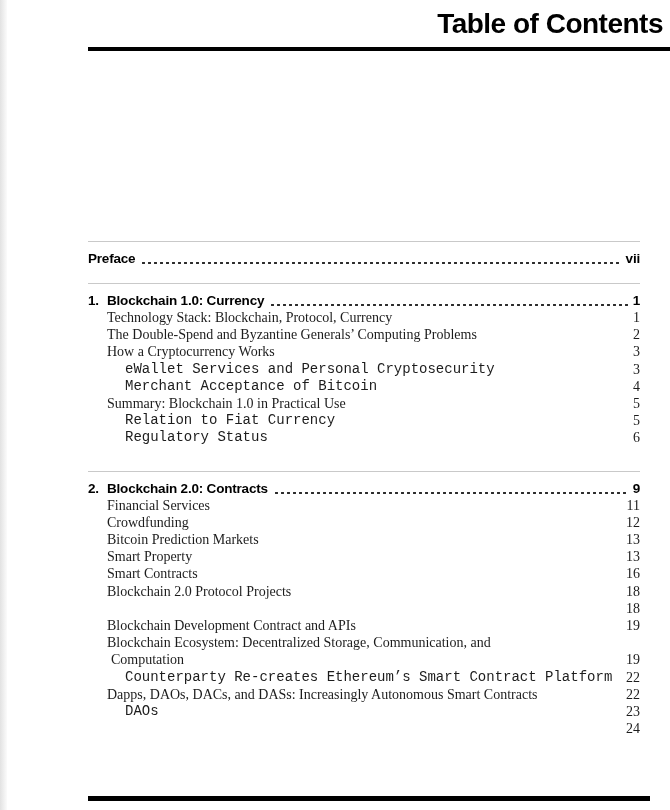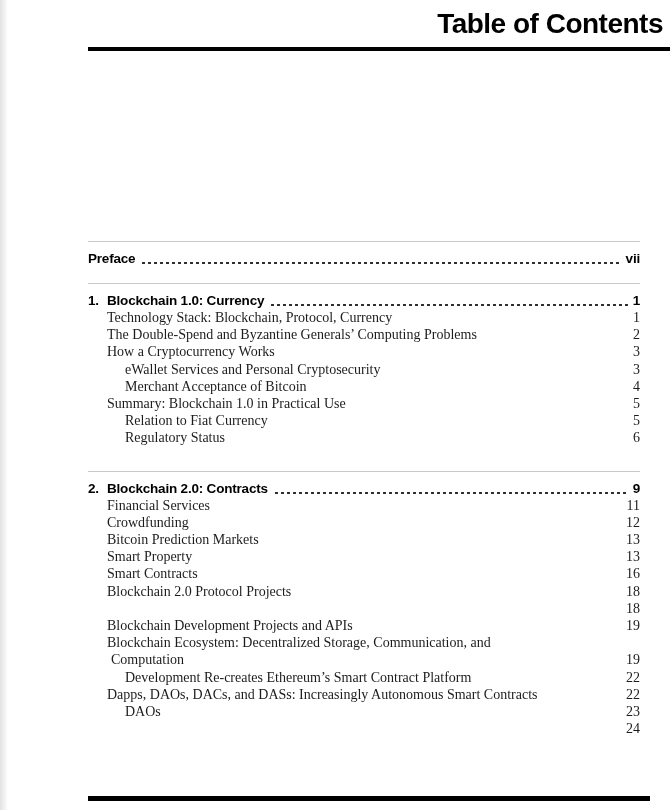--- a/index.html
+++ b/index.html
@@ -34,21 +34,21 @@
     flex:1 1 auto; align-self:flex-end; height:4px; margin:0 4px 2px 7px;
     background-image:radial-gradient(circle at 1.5px 2px, #2a2a2a 1.1px, transparent 1.5px);
     background-size:6px 4px; background-repeat:repeat-x; background-position:left bottom;
   }
   .ch-page { flex:0 0 auto; }
   .toc-entry {
     display:flex; font-size:14px; line-height:17.2px; color:#1c1c1c;align-items:flex-end;
   }
   .entry-title { white-space:nowrap; }
   .lvl0 { padding-left:19px; }
-  .lvl1 { padding-left:37px; }
+  .lvl1 { padding-left:37px;font-family:Liberation Mono, monospace; }
   .cont { padding-left:23px; }
   .entry-page { margin-left:auto; padding-left:8px; }
   .footer-rule {
     position:absolute; left:88px; right:20px; bottom:9px; height:5px; background:#000;
   }
 </style>
 </head>
 <body>
 
 <div class="page">
@@ -137,32 +137,32 @@
           <span class="entry-page">16</span>
         </div>
         <div class="toc-entry">
           <span class="entry-title lvl0">Blockchain 2.0 Protocol Projects</span>
           <span class="entry-page">18</span>
         </div>
         <div class="toc-entry">
           <span class="entry-page">18</span>
         </div>
         <div class="toc-entry">
-          <span class="entry-title lvl0">Blockchain Development Projects and APIs</span>
+          <span class="entry-title lvl0">Blockchain Development Contract and APIs</span>
           <span class="entry-page">19</span>
         </div>
         <div class="toc-entry">
           <span class="entry-title lvl0">Blockchain Ecosystem: Decentralized Storage, Communication, and</span>
         </div>
         <div class="toc-entry">
           <span class="entry-title cont">Computation</span>
           <span class="entry-page">19</span>
         </div>
         <div class="toc-entry">
-          <span class="entry-title lvl1">Development Re-creates Ethereum’s Smart Contract Platform</span>
+          <span class="entry-title lvl1">Counterparty Re-creates Ethereum’s Smart Contract Platform</span>
           <span class="entry-page">22</span>
         </div>
         <div class="toc-entry">
           <span class="entry-title lvl0">Dapps, DAOs, DACs, and DASs: Increasingly Autonomous Smart Contracts</span>
           <span class="entry-page">22</span>
         </div>
         <div class="toc-entry">
           <span class="entry-title lvl1">DAOs</span>
           <span class="entry-page">23</span>
         </div>

